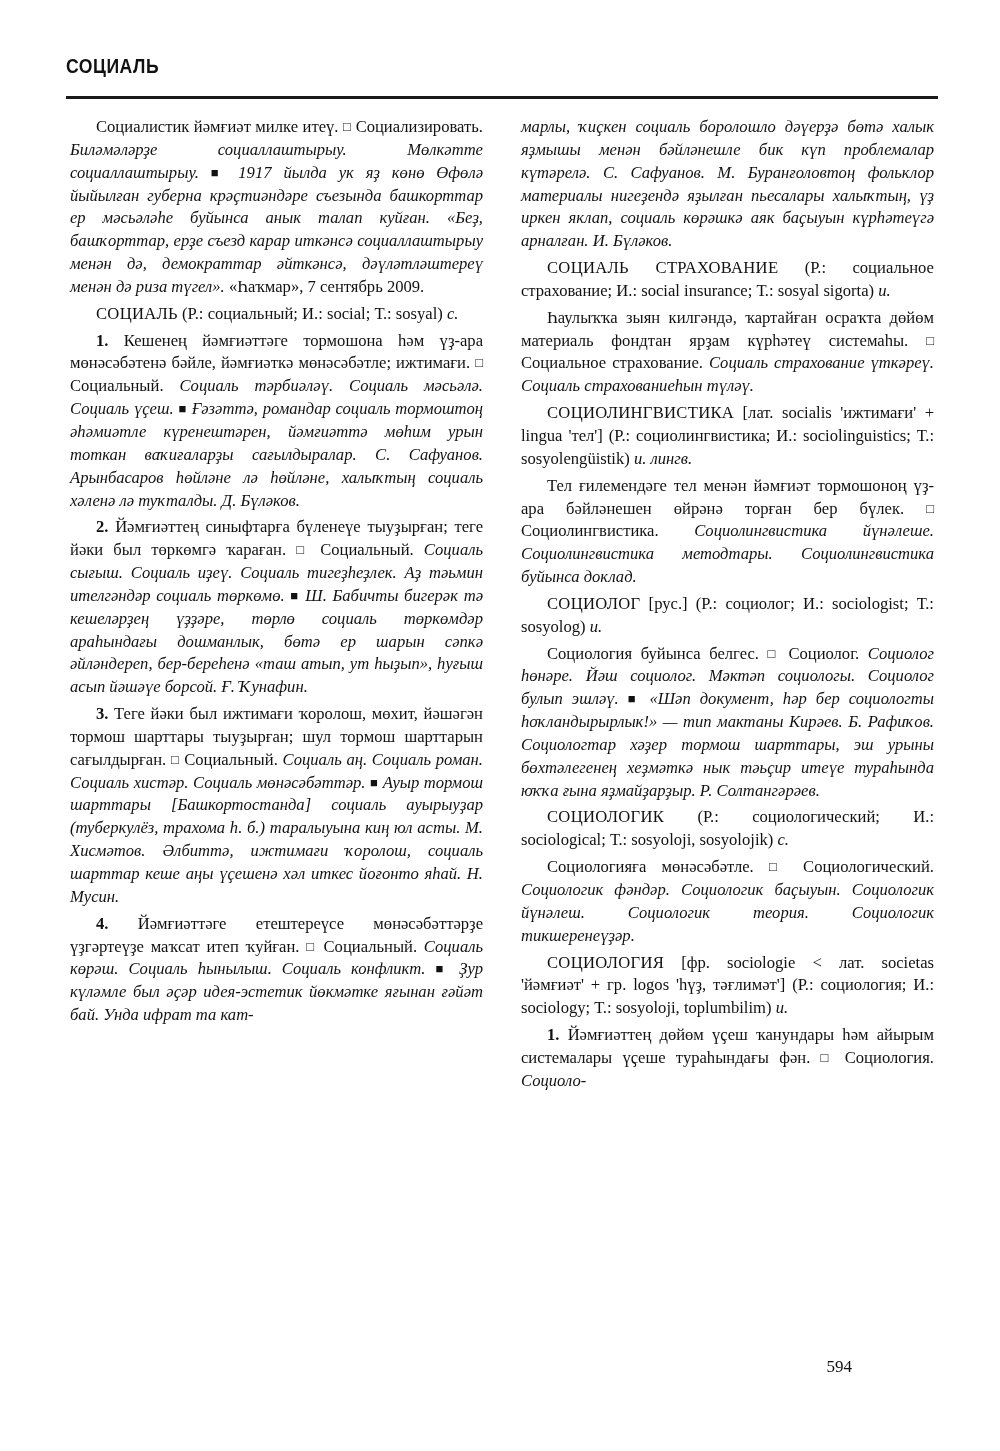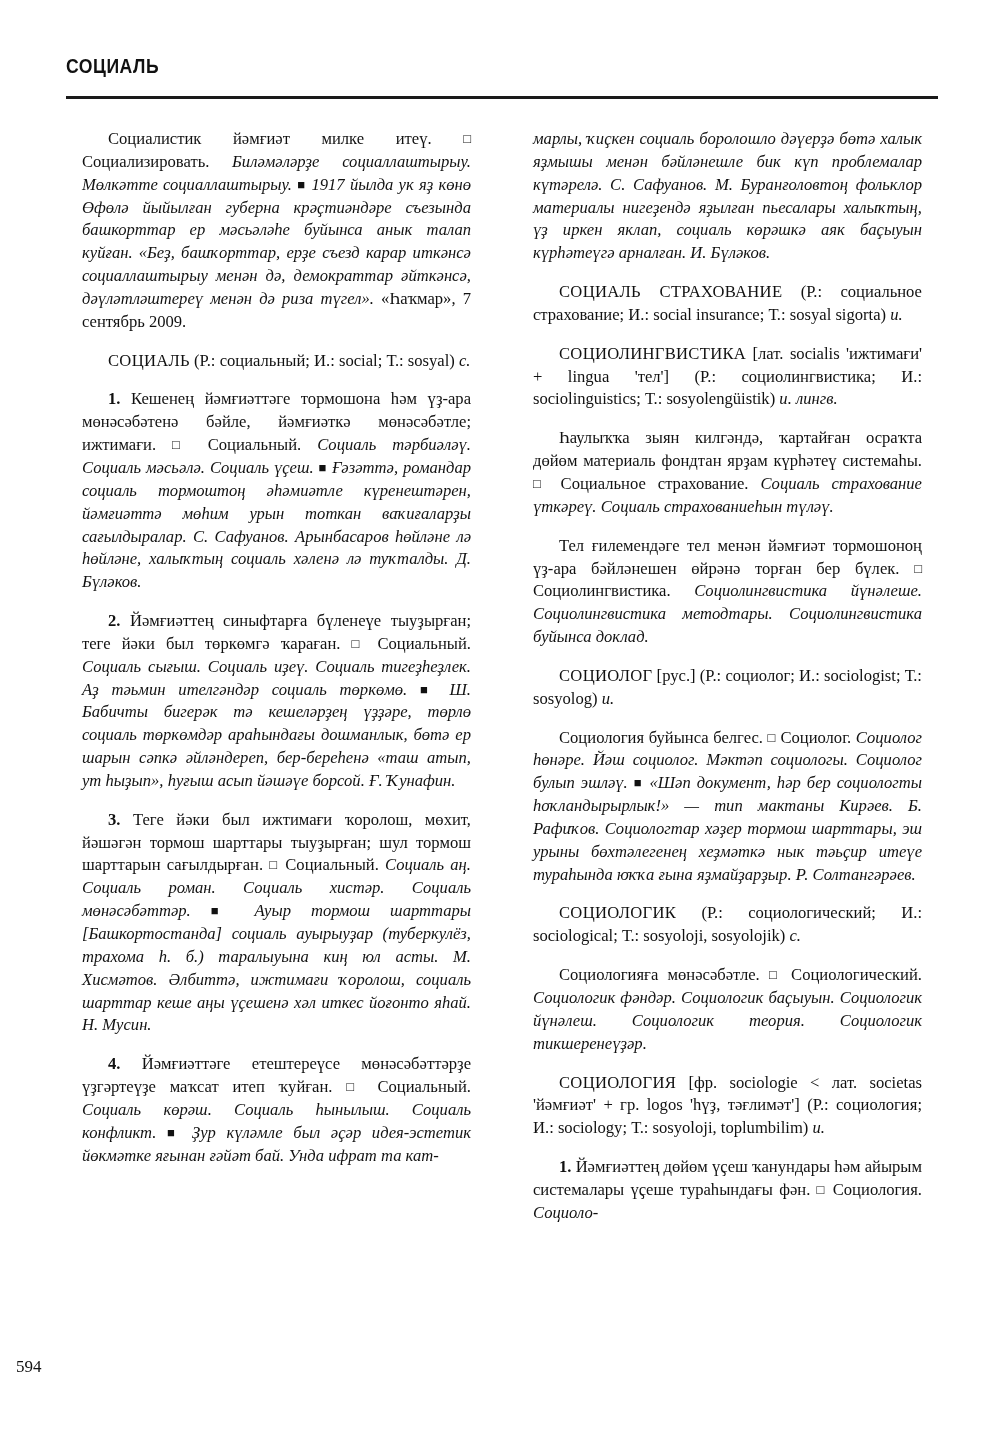--- a/index.html
+++ b/index.html
@@ -58,21 +58,21 @@
   .col {
     width: 421px;
     font-size: 16.6px;
     line-height: 22.85px;
     text-align: justify;
     text-justify: inter-word;
     hyphens: none;
     word-spacing: 0px;
   }
   .para {
-    margin: 16px;
+    margin: 4px;
     text-indent: 26px;
     text-align: justify;
   }
   .para.cont {
     text-indent: 0;
   }
   .hw {
     font-weight: normal;
     letter-spacing: 0.3px;
   }
@@ -90,23 +90,22 @@
   .sq-fill::before {
     content: "\25A0";
     font-size: 13px;
     vertical-align: 1px;
   }
   .folio {
     position: absolute;
     top: 1357px;
     left: 0;
     width: 852px;
-    text-align: left;
+    text-align: right;
     font-size: 17px;
-    padding-left: 16px;
   }
 </style>
 </head>
 <body>
 
 <div class="page">
 
   <div class="running-head">СОЦИАЛЬ</div>
   <div class="head-rule"></div>
 
@@ -158,30 +157,30 @@
         <span class="it">марлы, ҡиҫкен социаль боролошло дәүерҙә бөтә халык яҙмышы менән бәйләнешле бик күп проблемалар күтәрелә. С. Сафуанов. М. Буранғоловтоң фольклор материалы нигеҙендә яҙылған пьесалары халыҡтың, үҙ иркен яклап, социаль көрәшкә аяк баҫыуын күрһәтеүгә арналған. И. Бүләков.</span>
       </p>
 
       <p class="para">
         <span class="hw">СОЦИАЛЬ СТРАХОВАНИЕ</span>
         <span>(Р.: социальное страхование; И.: social insurance; Т.: sosyal sigorta)</span>
         <span class="it">и.</span>
       </p>
 
       <p class="para">
+        <span>Һаулыҡҡа зыян килгәндә, ҡартайған осраҡта дөйөм материаль фондтан ярҙам күрһәтеү системаһы. <span style="font-size: 13px; vertical-align: 1px;">□</span> Социальное страхование.<span class="it"> Социаль страхование үткәреү. Социаль страхованиеһын түләү.</span></span>
+      </p>
+
+      <p class="para">
         <span class="hw">СОЦИОЛИНГВИСТИКА</span>
         <span>[лат. socialis 'ижтимағи' + lingua 'тел'] (Р.: социолингвистика; И.: sociolinguistics; Т.: sosyolengüistik)</span>
         <span class="it">и. лингв.</span>
       </p>
 
       <p class="para">
-        <span>Һаулыҡҡа зыян килгәндә, ҡартайған осраҡта дөйөм материаль фондтан ярҙам күрһәтеү системаһы. <span style="font-size: 13px; vertical-align: 1px;">□</span> Социальное страхование.<span class="it"> Социаль страхование үткәреү. Социаль страхованиеһын түләү.</span></span>
-      </p>
-
-      <p class="para">
         <span>Тел ғилемендәге тел менән йәмғиәт тормошоноң үҙ-ара бәйләнешен өйрәнә торған бер бүлек. <span style="font-size: 13px; vertical-align: 1px;">□</span> Социолингвистика.<span class="it"> Социолингвистика йүнәлеше. Социолингвистика методтары. Социолингвистика буйынса доклад.</span></span>
       </p>
 
       <p class="para">
         <span class="hw">СОЦИОЛОГ</span>
         <span>[рус.] (Р.: социолог; И.: sociologist; Т.: sosyolog)</span>
         <span class="it">и.</span>
       </p>
 
       <p class="para">

